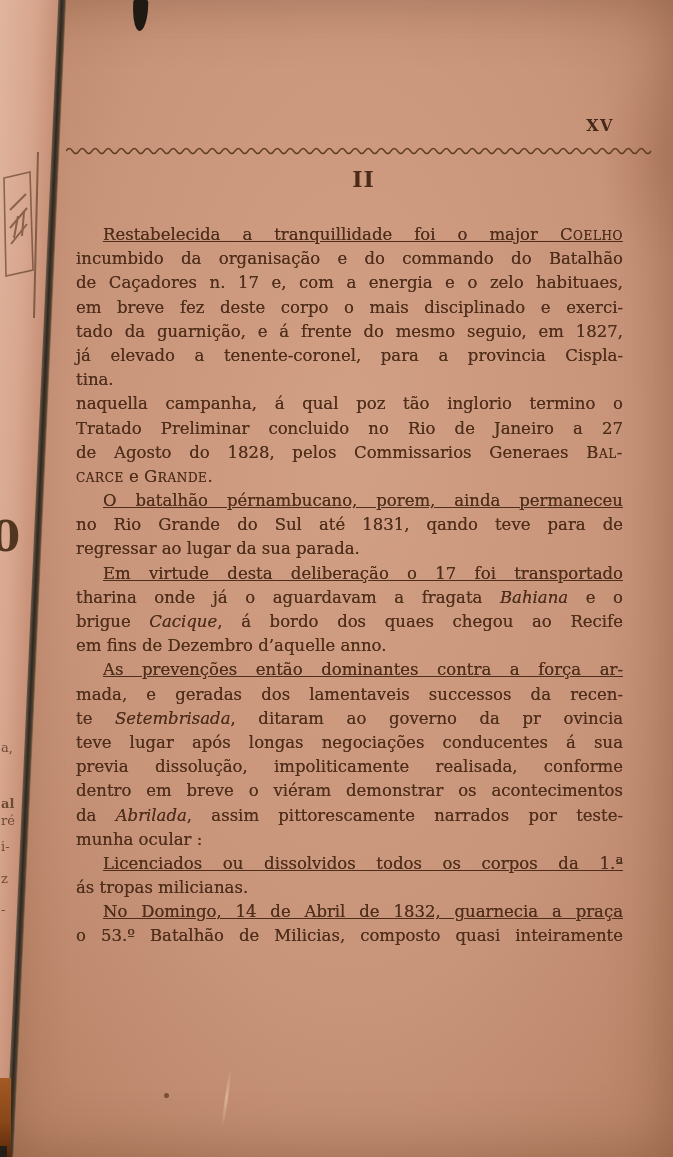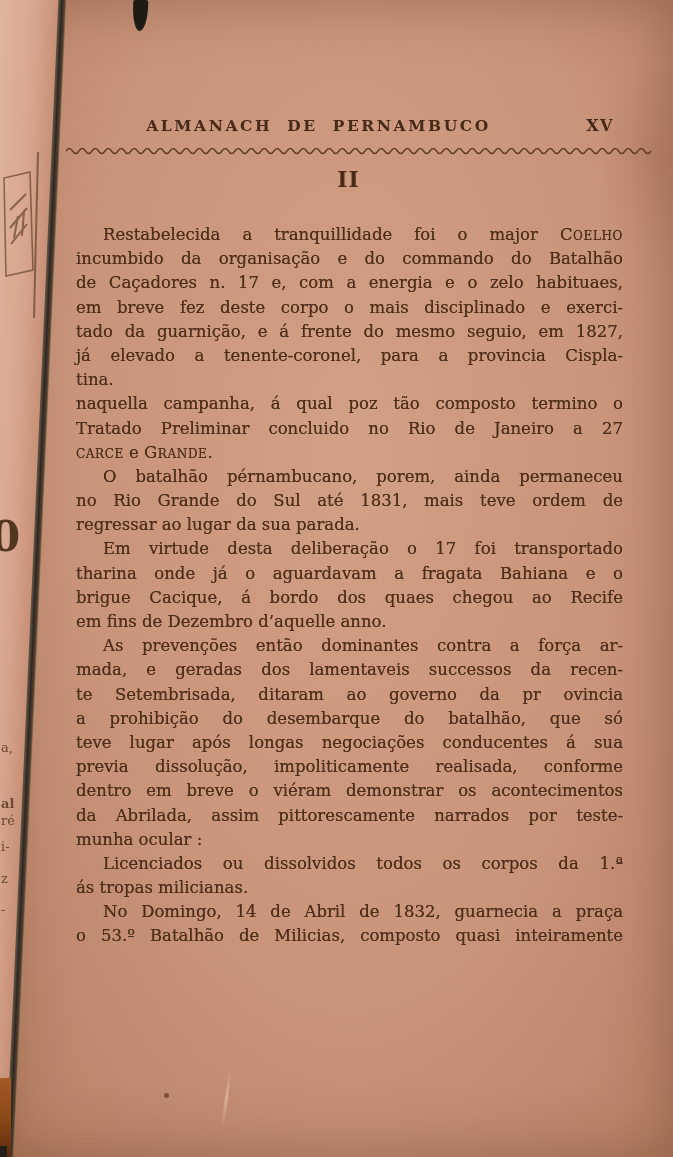--- a/index.html
+++ b/index.html
@@ -28,31 +28,31 @@
   .wood-corner{position:absolute;left:0;top:1146px;width:7px;height:11px;background:#241e18;}
   .ink-mark{position:absolute;left:133px;top:0;width:15px;height:31px;background:#201a14;
     border-radius:2px 2px 55% 45%/2px 2px 85% 70%;transform:rotate(1deg);}
   
   .header{position:absolute;left:75px;top:116px;width:547px;height:22px;}
   .running-title{position:absolute;left:0;right:60px;text-align:center;
     font-size:15.5px;letter-spacing:2.6px;word-spacing:7px;color:#472a18;font-weight:bold;}
   .page-number{position:absolute;right:8px;top:0;font-size:16px;letter-spacing:1.5px;
     color:#47291a;font-weight:bold;}
   .wavy{position:absolute;left:66px;top:145px;}
-  .section-heading{position:absolute;left:75px;top:166px;width:547px;text-align:center;
+  .section-heading{position:absolute;left:90px;top:166px;width:547px;text-align:center;
     font-size:22px;color:#4a2b18;font-weight:bold;letter-spacing:1px;}
   
   .text-block{position:absolute;left:76px;top:223px;width:547px;color:var(--ink);
     font-size:16.5px;text-shadow:0 0 .5px rgba(78,46,26,.8);}
   .line{height:24.2px;line-height:24.2px;text-align:justify;text-align-last:justify;
     white-space:normal;overflow:visible;}
   .line.end{text-align-last:left;}
-  .line.ind{text-indent:27px;}
+  .line.ind{text-indent:27px;text-decoration:underline;}
   .sc{font-variant:small-caps;letter-spacing:.6px;}
-  .i{}
+  .i{font-style:italic;}
   
   .blemish{position:absolute;border-radius:50%;pointer-events:none;}
   .b1{left:225px;top:1068px;width:3px;height:60px;border-radius:40%;
     background:linear-gradient(180deg,transparent,rgba(235,205,180,.55),transparent);transform:rotate(8deg);}
   .b2{left:164px;top:1093px;width:5px;height:5px;background:rgba(60,30,12,.55);}
   .b3{left:600px;top:60px;width:120px;height:200px;background:radial-gradient(rgba(120,60,30,.12),transparent 70%);}
 </style>
 </head>
 <body>
 
@@ -81,52 +81,51 @@
       <div class="frag" style="top: 871px;">z</div>
       <div class="frag" style="top: 902px;">-</div>
     </div>
 
   <div class="gutter"></div>
   <div class="wood"></div>
   <div class="wood-corner"></div>
   <div class="ink-mark"></div>
 
   <div class="header">
-    <div class="running-title">ALMANACH DE PERNAMBUCO</div>
     <div class="page-number">XV</div>
   </div>
 
   <svg class="wavy" width="590" height="12" viewBox="0 0 590 12">
     <path id="wavepath" d="M0 6 q3.25 -5 6.5 0 t6.5 0 q3.25 -5 6.5 0 t6.5 0 q3.25 -5 6.5 0 t6.5 0 q3.25 -5 6.5 0 t6.5 0 q3.25 -5 6.5 0 t6.5 0 q3.25 -5 6.5 0 t6.5 0 q3.25 -5 6.5 0 t6.5 0 q3.25 -5 6.5 0 t6.5 0 q3.25 -5 6.5 0 t6.5 0 q3.25 -5 6.5 0 t6.5 0 q3.25 -5 6.5 0 t6.5 0 q3.25 -5 6.5 0 t6.5 0 q3.25 -5 6.5 0 t6.5 0 q3.25 -5 6.5 0 t6.5 0 q3.25 -5 6.5 0 t6.5 0 q3.25 -5 6.5 0 t6.5 0 q3.25 -5 6.5 0 t6.5 0 q3.25 -5 6.5 0 t6.5 0 q3.25 -5 6.5 0 t6.5 0 q3.25 -5 6.5 0 t6.5 0 q3.25 -5 6.5 0 t6.5 0 q3.25 -5 6.5 0 t6.5 0 q3.25 -5 6.5 0 t6.5 0 q3.25 -5 6.5 0 t6.5 0 q3.25 -5 6.5 0 t6.5 0 q3.25 -5 6.5 0 t6.5 0 q3.25 -5 6.5 0 t6.5 0 q3.25 -5 6.5 0 t6.5 0 q3.25 -5 6.5 0 t6.5 0 q3.25 -5 6.5 0 t6.5 0 q3.25 -5 6.5 0 t6.5 0 q3.25 -5 6.5 0 t6.5 0 q3.25 -5 6.5 0 t6.5 0 q3.25 -5 6.5 0 t6.5 0 q3.25 -5 6.5 0 t6.5 0 q3.25 -5 6.5 0 t6.5 0 q3.25 -5 6.5 0 t6.5 0 q3.25 -5 6.5 0 t6.5 0 q3.25 -5 6.5 0 t6.5 0 q3.25 -5 6.5 0 t6.5 0 q3.25 -5 6.5 0 t6.5 0 q3.25 -5 6.5 0 t6.5 0 q3.25 -5 6.5 0 t6.5 0 q3.25 -5 6.5 0 t6.5 0 q3.25 -5 6.5 0 t6.5 0" stroke="#533318" stroke-width="1.4" fill="none" opacity=".9"></path>
   </svg>
 
   <div class="section-heading">II</div>
 
   <div class="text-block">
       <div class="line ind"><span>Restabelecida a tranquillidade foi o major </span><span class="sc">Coelho</span></div>
       <div class="line"><span>incumbido da organisação e do commando do Batalhão</span></div>
       <div class="line"><span>de Caçadores n. 17 e, com a energia e o zelo habituaes,</span></div>
       <div class="line"><span>em breve fez deste corpo o mais disciplinado e exerci-</span></div>
       <div class="line"><span>tado da guarnição, e á frente do mesmo seguio, em 1827,</span></div>
       <div class="line"><span>já elevado a tenente-coronel, para a provincia Cispla-</span></div>
       <div class="line end"><span>tina.</span></div>
-      <div class="line"><span>naquella campanha, á qual poz tão composto termino o</span></div>
+      <div class="line"><span>naquella campanha, á qual poz tão inglorio termino o</span></div>
       <div class="line"><span>Tratado Preliminar concluido no Rio de Janeiro a 27</span></div>
+      <div class="line"><span>de Agosto do 1828, pelos Commissarios Generaes </span><span class="sc">Bal-</span></div>
       <div class="line end"><span class="sc">carce</span><span> e </span><span class="sc">Grande</span><span>.</span></div>
       <div class="line ind"><span>O batalhão pérnambucano, porem, ainda permaneceu</span></div>
-      <div class="line"><span>no Rio Grande do Sul até  1831,  mais teve ordem de</span></div>
+      <div class="line"><span>no Rio Grande do Sul até  1831,  qando teve para de</span></div>
       <div class="line end"><span>regressar ao lugar da sua parada.</span></div>
       <div class="line ind"><span>Em virtude desta deliberação o 17 foi transportado</span></div>
       <div class="line"><span>tharina onde já o aguardavam a fragata </span><span class="i">Bahiana</span><span> e o</span></div>
       <div class="line"><span>brigue </span><span class="i">Cacique</span><span>, á bordo dos quaes chegou ao Recife</span></div>
       <div class="line end"><span>em fins de Dezembro d’aquelle anno.</span></div>
       <div class="line ind"><span>As prevenções então dominantes contra a força ar-</span></div>
       <div class="line"><span>mada, e geradas dos lamentaveis successos da recen-</span></div>
       <div class="line"><span>te </span><span class="i">Setembrisada</span><span>, ditaram ao governo da pr ovincia</span></div>
-      <div class="line"><span>a prohibição do desembarque do batalhão, que só</span></div>
       <div class="line"><span>teve lugar após longas negociações conducentes á sua</span></div>
       <div class="line"><span>previa dissolução, impoliticamente realisada, conforme</span></div>
       <div class="line"><span>dentro em breve o viéram demonstrar os acontecimentos</span></div>
       <div class="line"><span>da </span><span class="i">Abrilada</span><span>, assim pittorescamente narrados por teste-</span></div>
       <div class="line end"><span>munha ocular :</span></div>
       <div class="line ind"><span>Licenciados ou dissolvidos todos os corpos da 1.ª</span></div>
       <div class="line end"><span>ás tropas milicianas.</span></div>
       <div class="line ind"><span>No Domingo, 14 de Abril de 1832, guarnecia a praça</span></div>
       <div class="line"><span>o 53.º Batalhão de Milicias, composto quasi inteiramente</span></div>
     </div>

